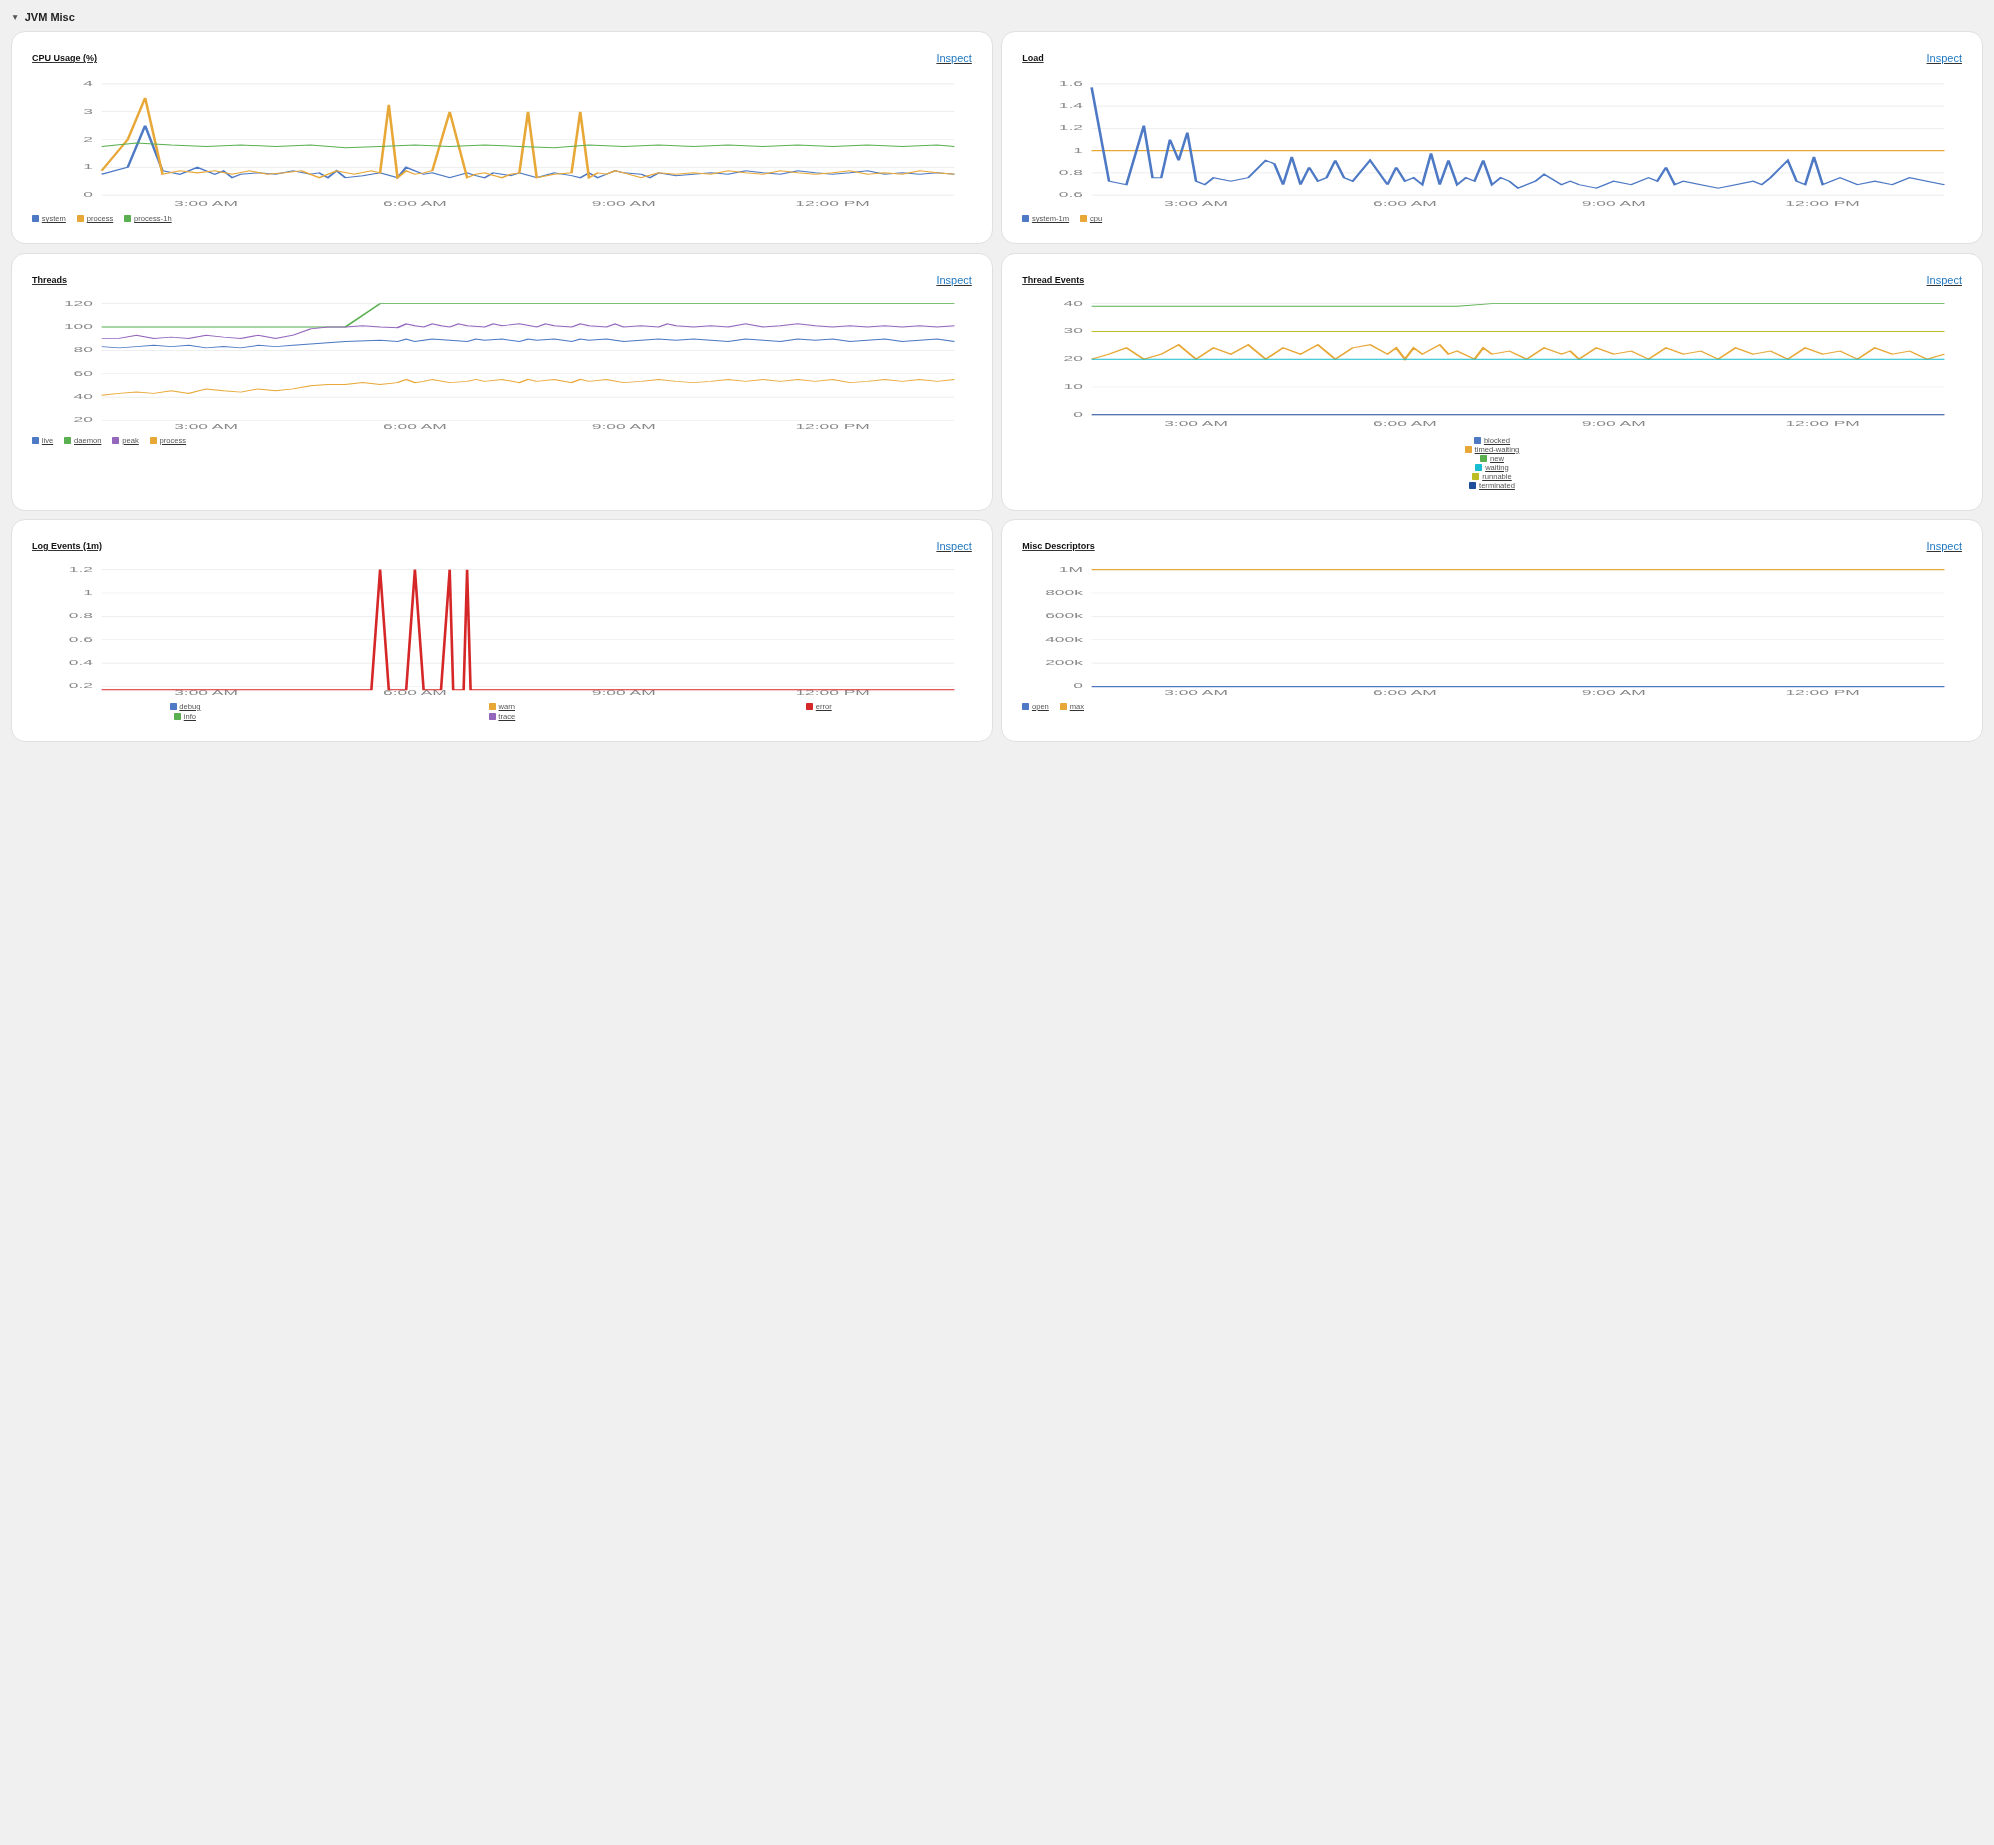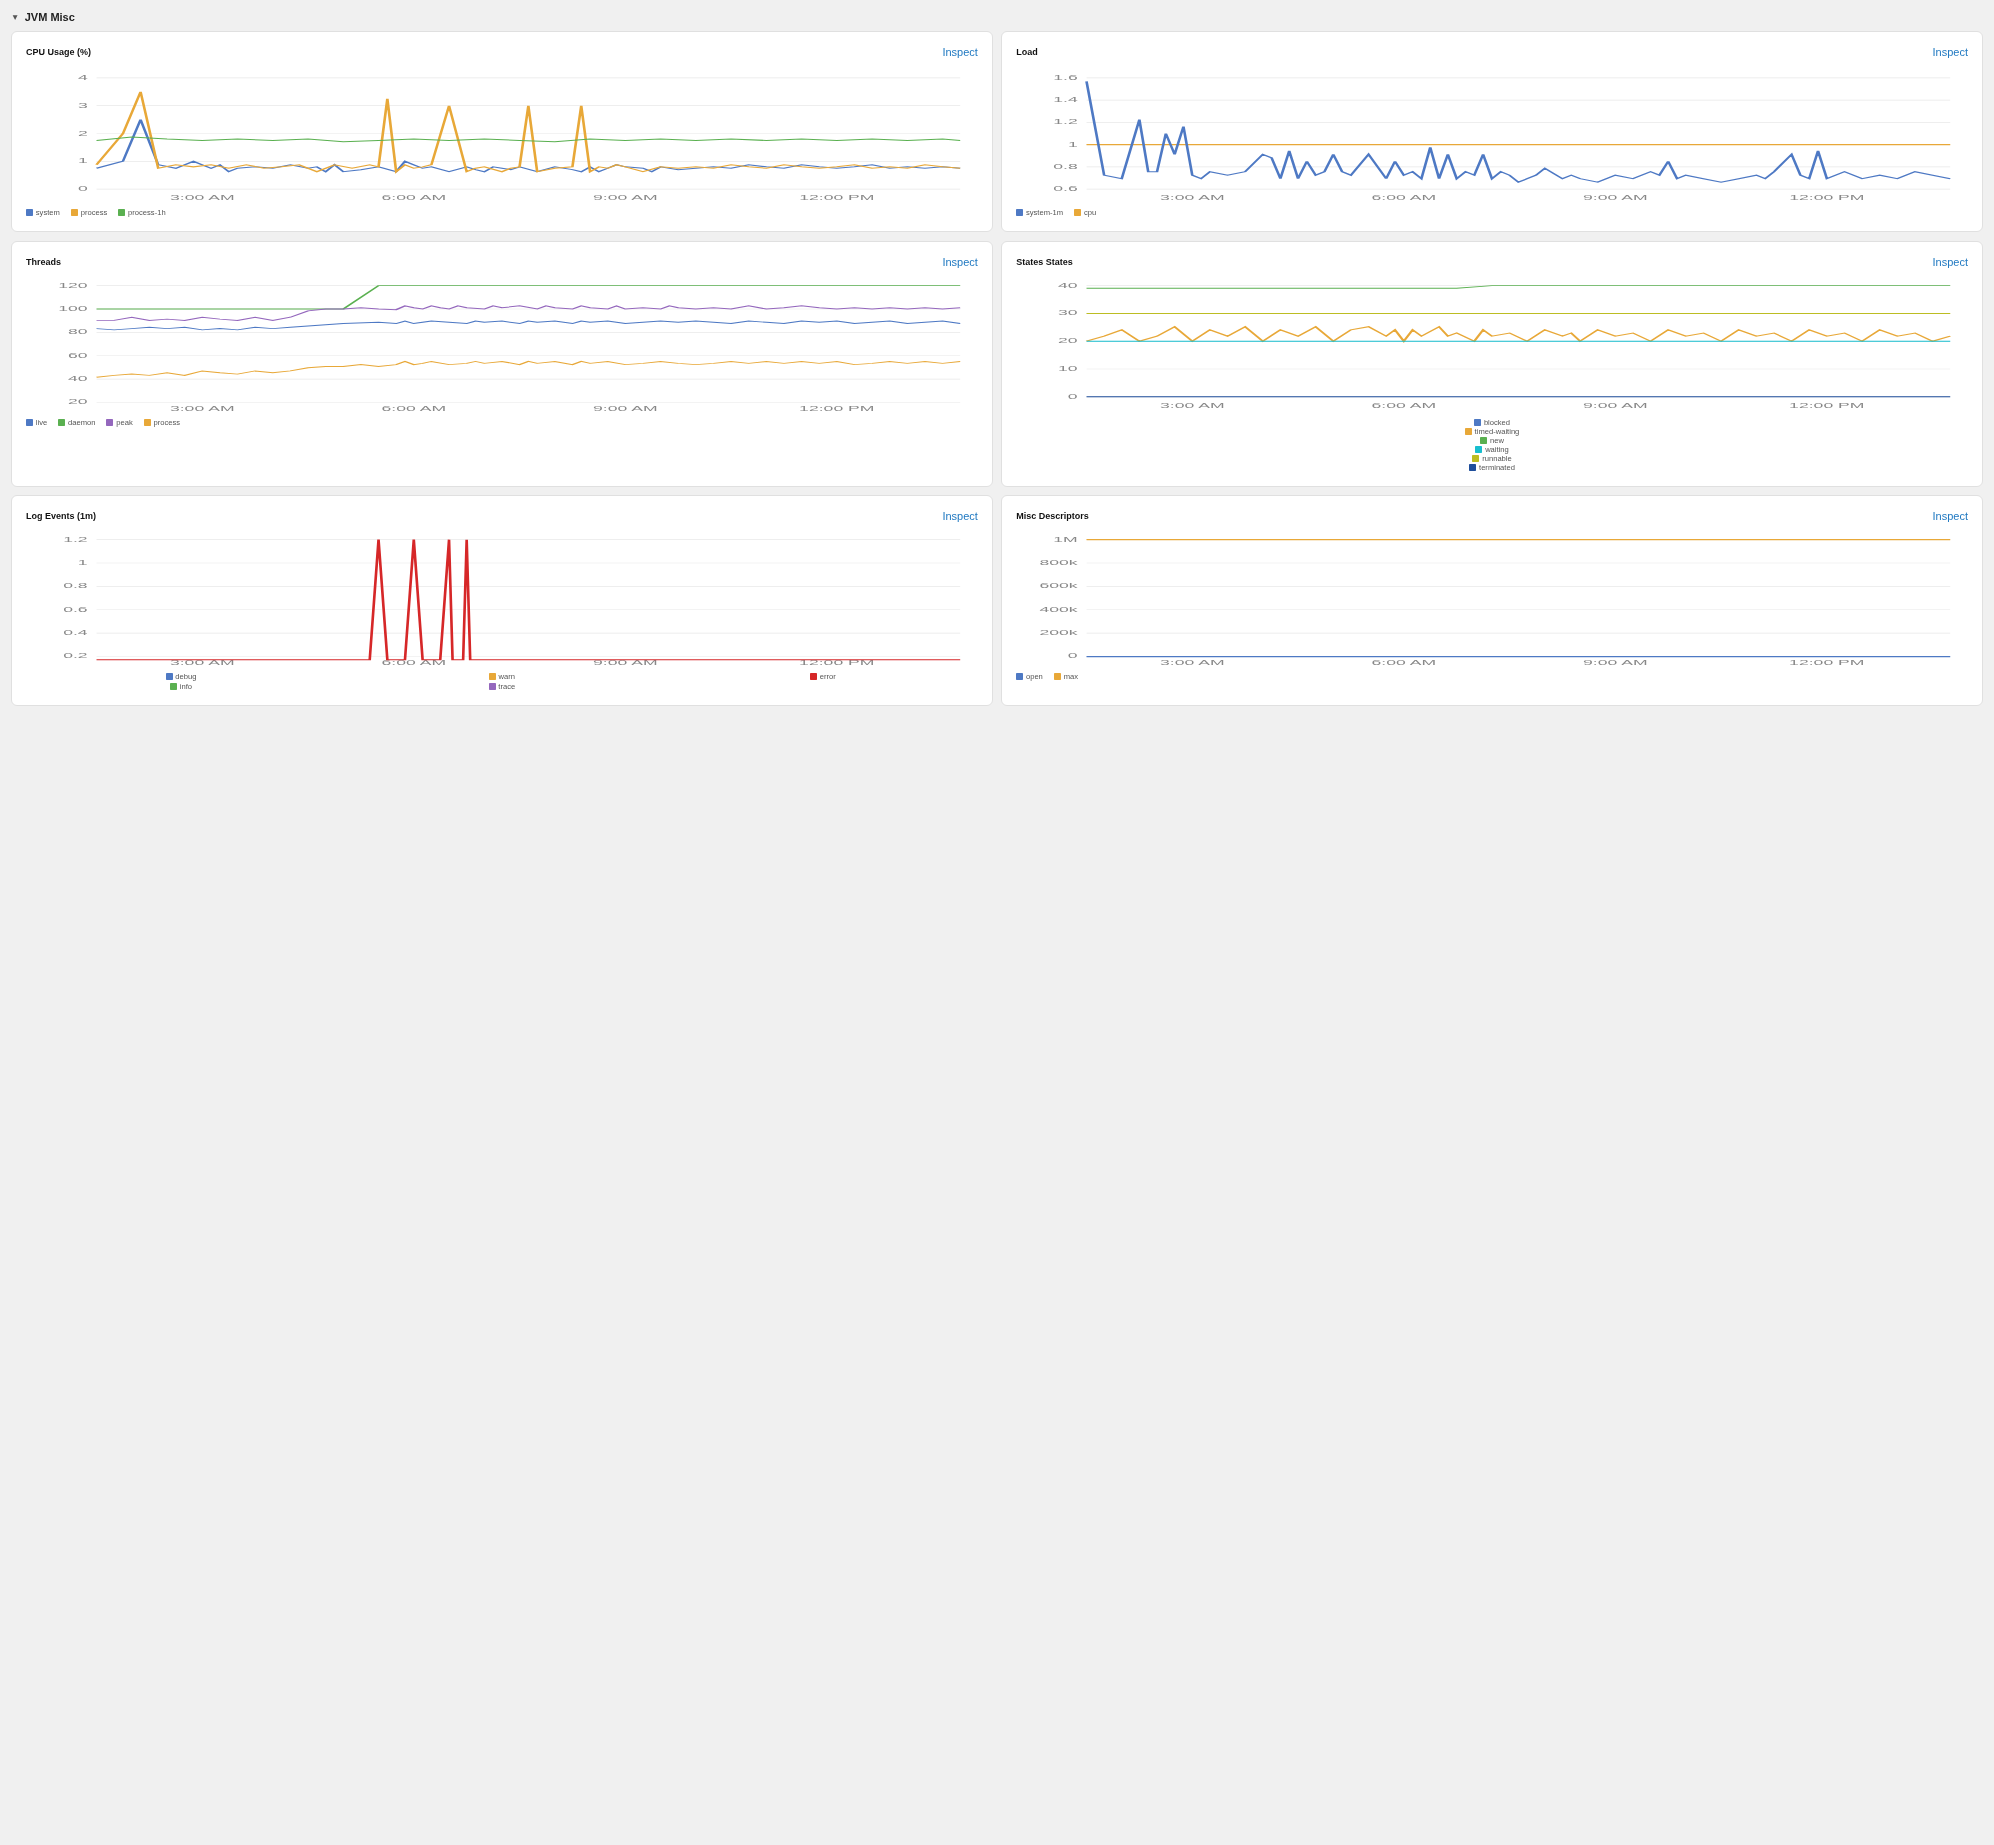--- a/index.html
+++ b/index.html
@@ -23,23 +23,24 @@
       font-size: 8.3px;
       color: #555;
     }
     .grid {
       display: grid;
       grid-template-columns: 1fr 1fr;
       gap: 8.3px;
     }
     .card {
       background: #fff;
-      border-radius: 6px;
+      border-radius: 14px;
       border: 0.7px solid #e0e0e0;
-      padding: 14px;
+      padding: 20px;
+      text-decoration: underline;
     }
     .card-header {
       display: flex;
       justify-content: space-between;
       align-items: center;
       margin-bottom: 5.5px;
     }
     .card-title {
       font-weight: 700;
       font-size: 9px;
@@ -259,21 +260,21 @@
       </div>
       <div class="legend-item">
         <span class="legend-swatch" style="background:#e8a838"></span>
         <span>process</span>
       </div>
     </div>
   </div>
 
   <div class="card">
     <div class="card-header">
-      <span class="card-title">States States</span>
+      <span class="card-title">Thread Events</span>
       <a class="inspect-link">Inspect</a>
     </div>
     <div class="chart-area">
       <svg viewBox="0 0 540 220" preserveAspectRatio="none" style="font-size:13px">
         <line x1="40" y1="20" x2="530" y2="20" class="grid-line"></line>
         <line x1="40" y1="64" x2="530" y2="64" class="grid-line"></line>
         <line x1="40" y1="108" x2="530" y2="108" class="grid-line"></line>
         <line x1="40" y1="152" x2="530" y2="152" class="grid-line"></line>
         <line x1="40" y1="196" x2="530" y2="196" class="grid-line"></line>
         <text x="35" y="23" text-anchor="end" class="axis-label">40</text>

